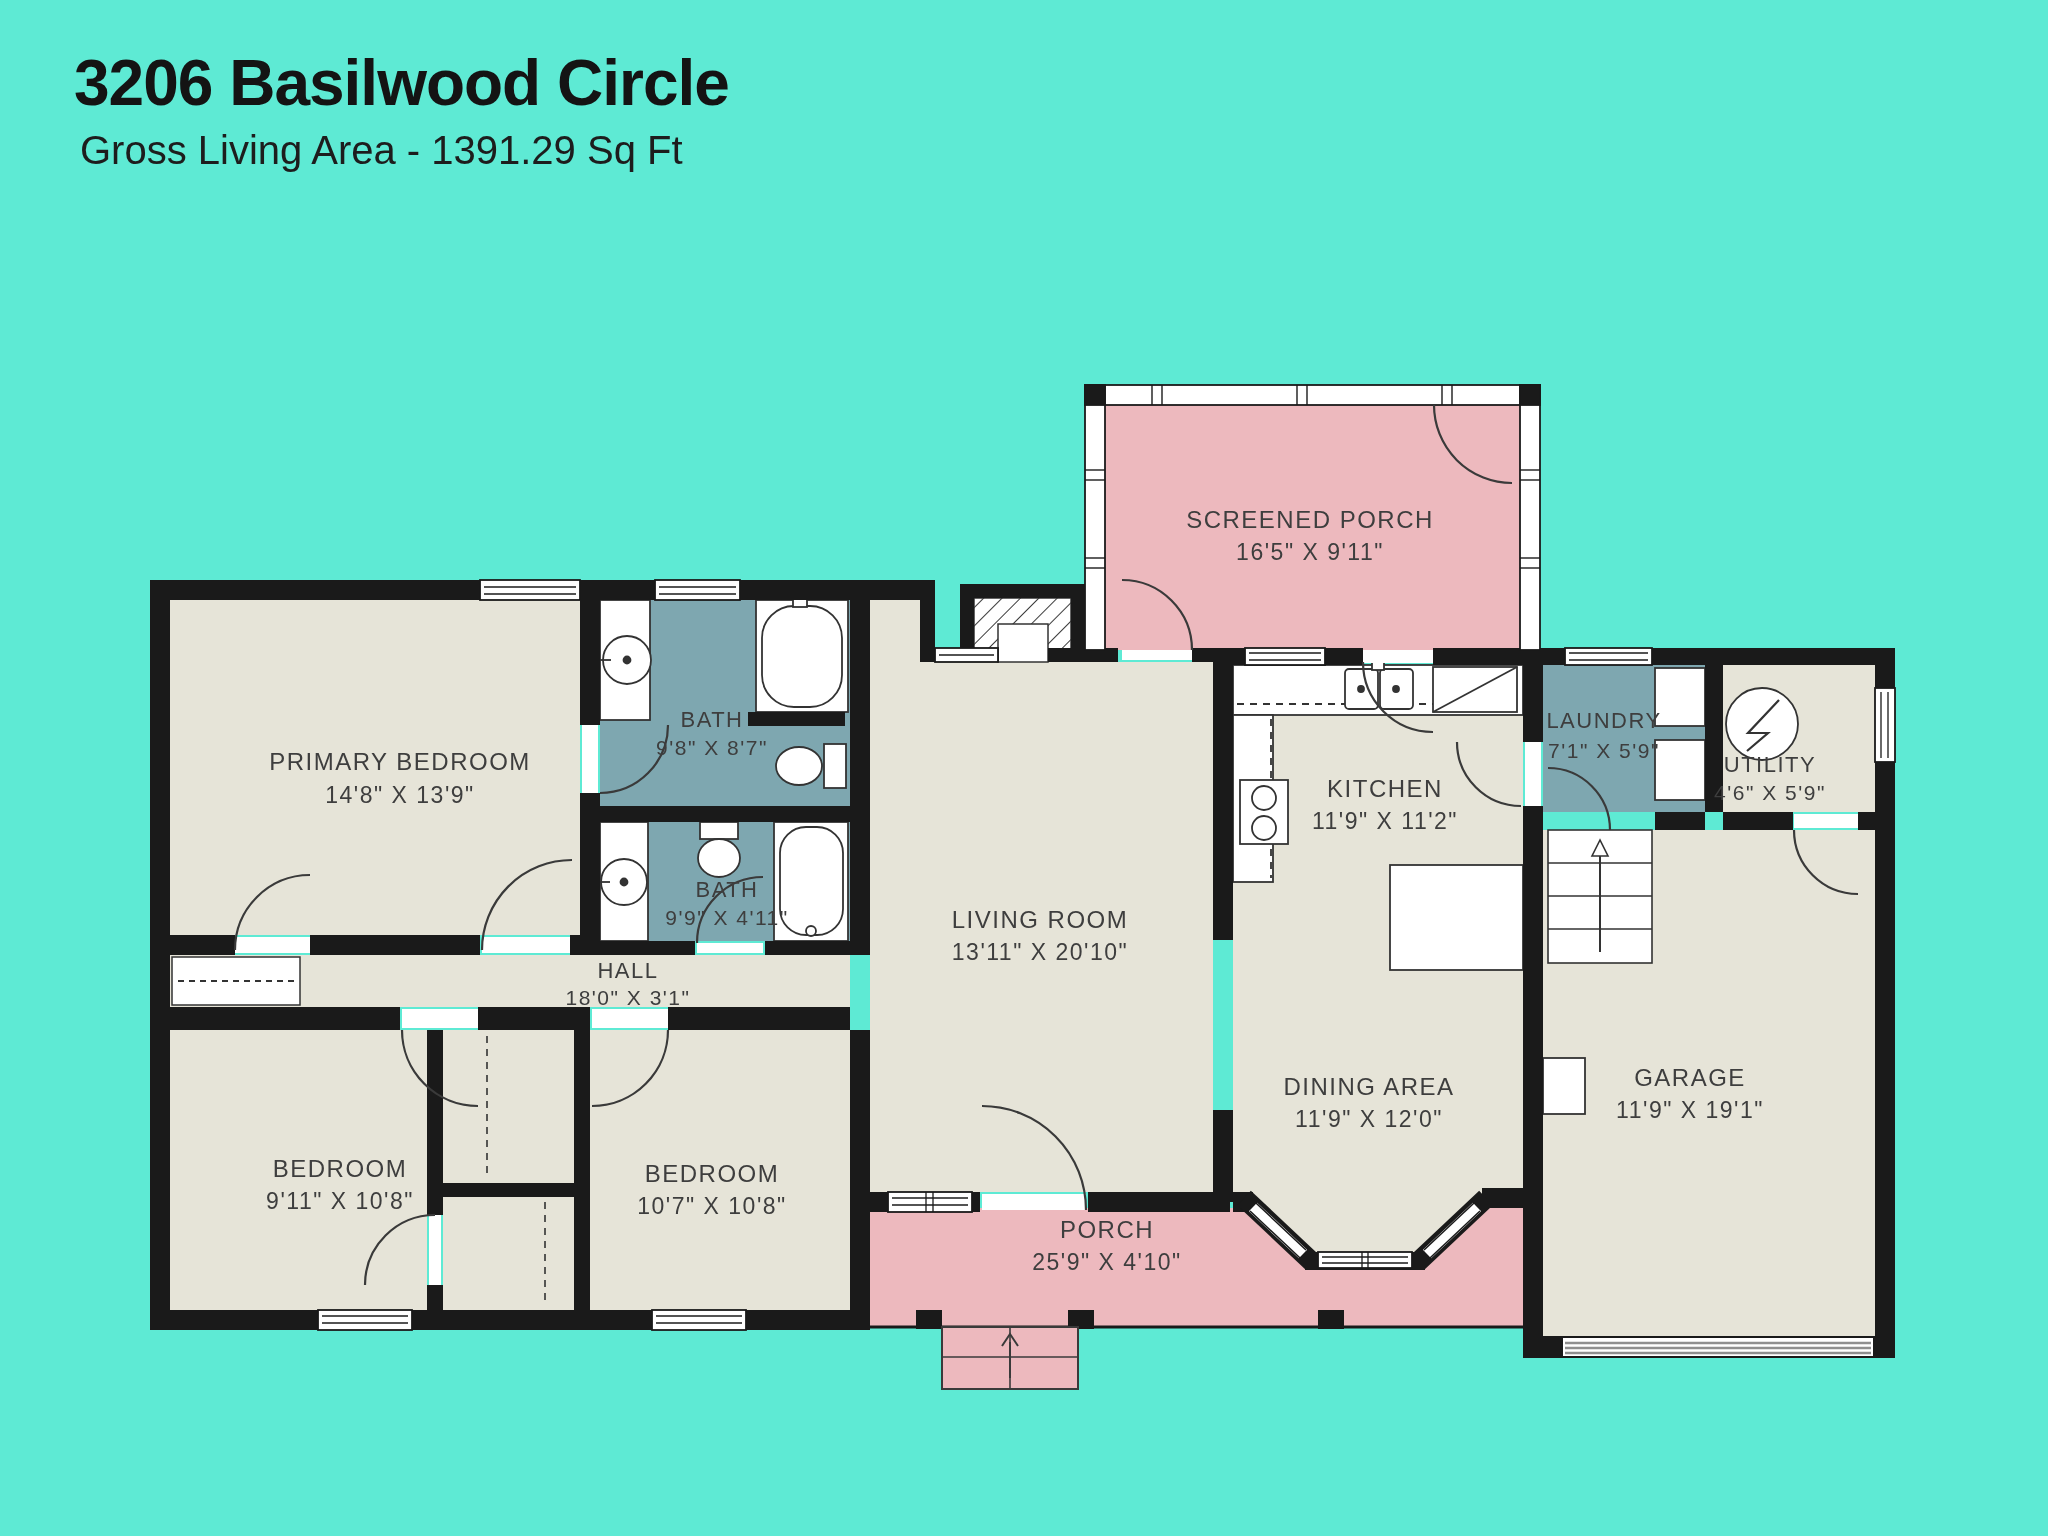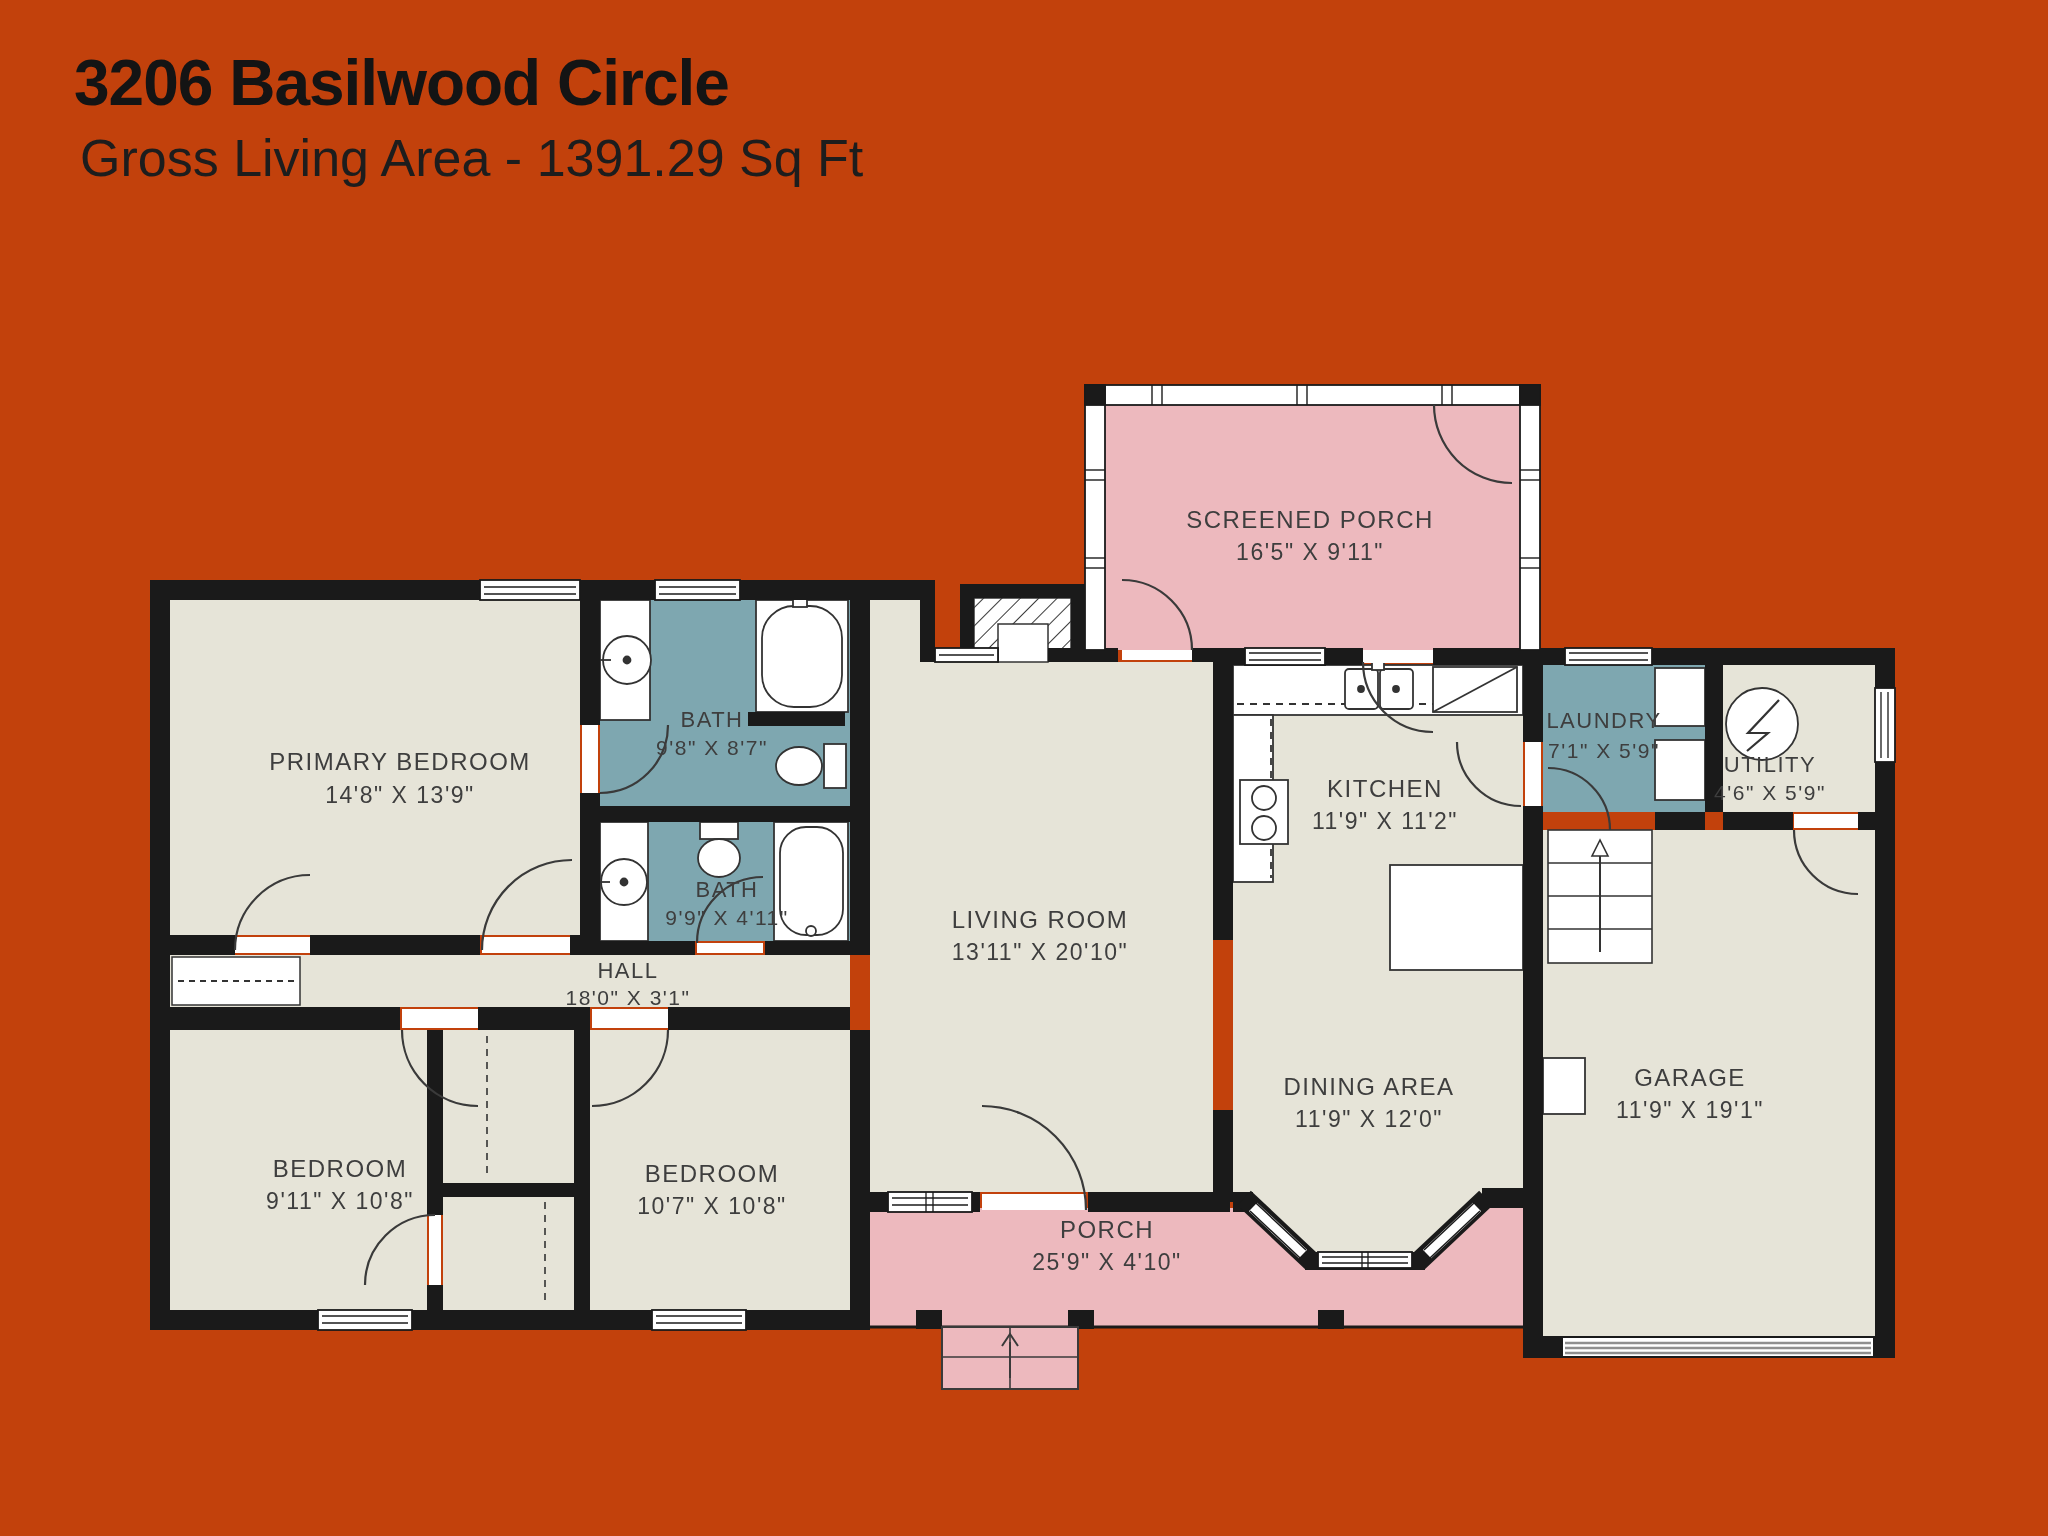--- a/index.html
+++ b/index.html
@@ -1,20 +1,20 @@
 <!DOCTYPE html>
 <html><head>
 <meta charset="utf-8">
 <style>
   html,body{margin:0;padding:0;background:#ffffff;}
-  #stage{position:relative;width:2048px;height:1536px;background:#c2410c;overflow:hidden;
+  #stage{position:relative;width:2048px;height:1536px;background:#5eead4;overflow:hidden;
          font-family:"Liberation Sans", sans-serif;}
   .title{position:absolute;left:74px;top:46px;font-size:64px;font-weight:bold;
          color:#141414;letter-spacing:-1px;white-space:nowrap;}
-  .sub{position:absolute;font-size:52px;color:#1d1d1d;white-space:nowrap;}
+  .sub{position:absolute;font-size:40px;color:#1d1d1d;white-space:nowrap;}
   .sub1{left:80px;top:128px;}
   .sub2{left:70px;top:182px;}
   svg{position:absolute;left:0;top:0;}
   svg text{font-family:"Liberation Sans", sans-serif;fill:#3e3e3e;letter-spacing:1.5px;}
   .rname{font-size:24px;}
   .rdims{font-size:23px;}
   .rname-sm{font-size:22px;}
   .rdims-sm{font-size:21px;}
 </style>
 </head>

